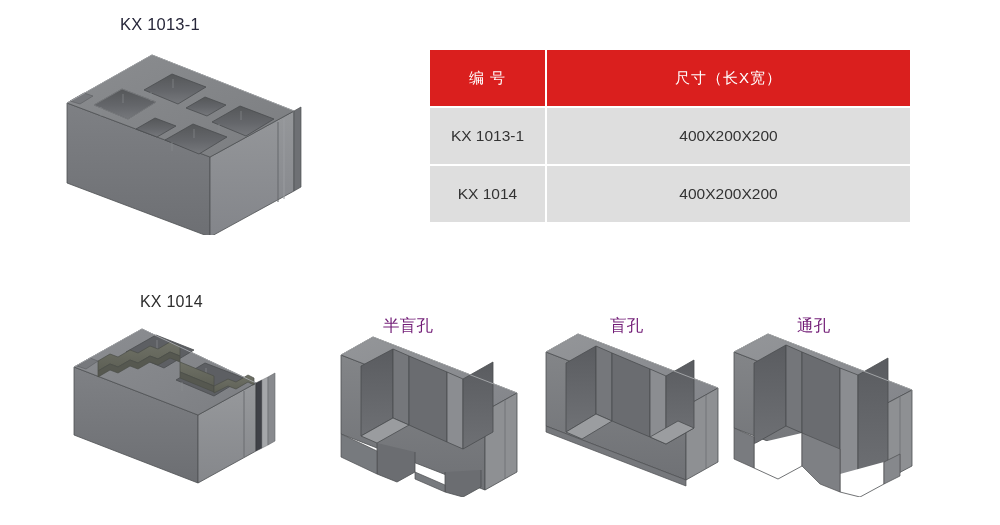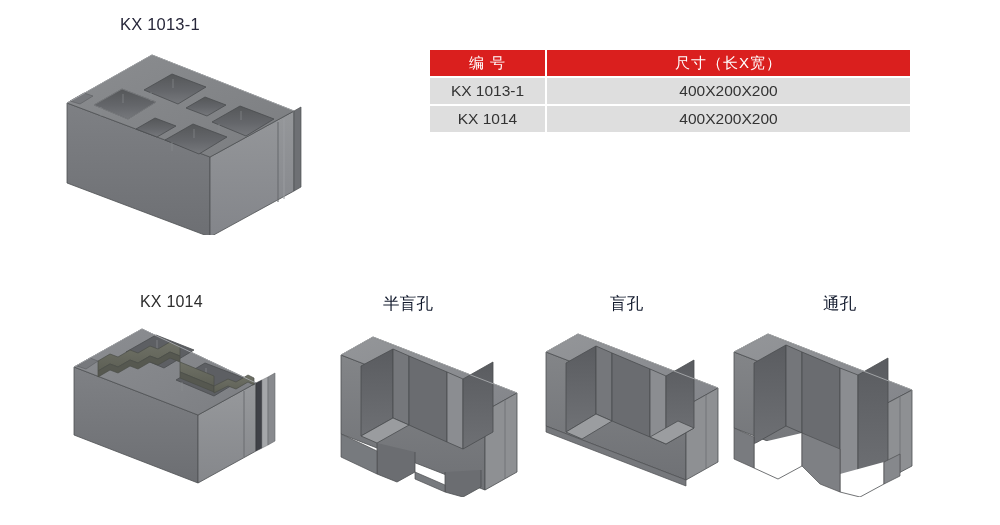--- a/index.html
+++ b/index.html
@@ -18,40 +18,40 @@
 
   
   .caption {
     position: absolute;
     font-size: 16px;
     font-weight: 400;
     letter-spacing: .2px;
     white-space: nowrap;
     color: #2b2b38;
   }
-  .caption.zh { font-size: 16.5px; color: #0f172a; }
+  .caption.zh { font-size: 16.5px; color: #701a75; margin-top: 22px; }
   #title-1013 { left: 120px; top: 15px; color: #27273a; font-size: 16.5px; }
   #label-1014 { left: 140px; top: 293px; color: #2e2e2e; }
   #label-banmang { left: 383px; top: 293px; }
   #label-mang { left: 610px; top: 293px; }
-  #label-tong { left: 823px; top: 293px; }
+  #label-tong { left: 797px; top: 293px; }
 
   
   #spec-table {
     position: absolute;
     left: 428px; top: 48px;
     width: 482px;
     border-collapse: separate;
     border-spacing: 2px 2px;
     background: #ffffff;
     table-layout: fixed;
   }
   #spec-table th, #spec-table td {
     height: 26px;
-    padding: 0;
+    padding: 15px;
     text-align: center;
     vertical-align: middle;
     font-weight: 400;
     font-size: 15px;
     line-height: 26px;
     margin-left: 17px;
   }
   #spec-table th {
     background: #da1f1e;
     color: #ffffff;

